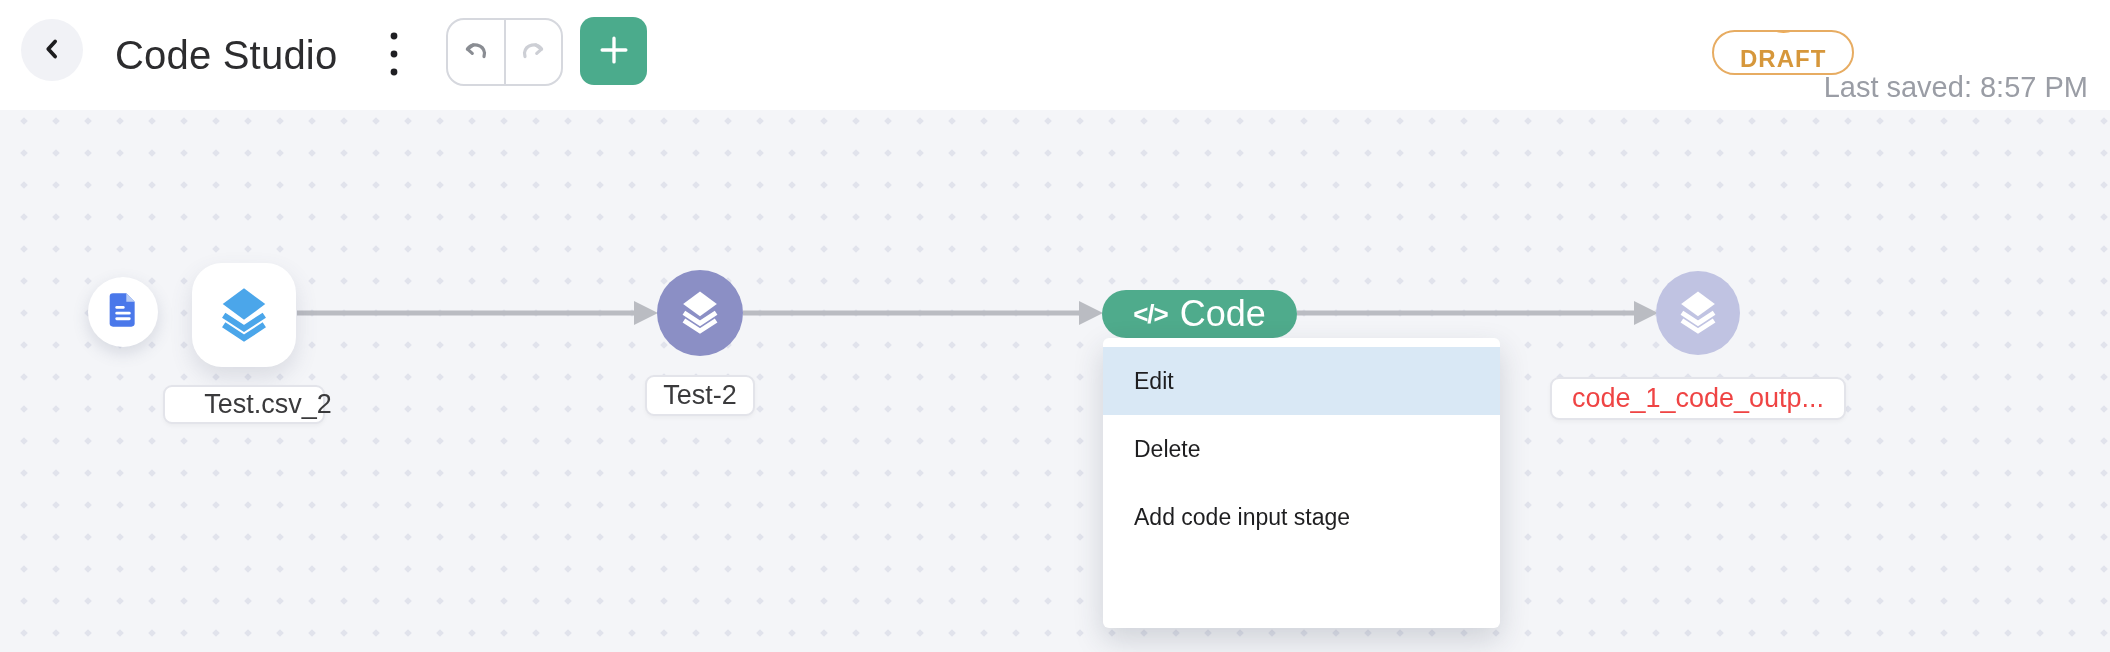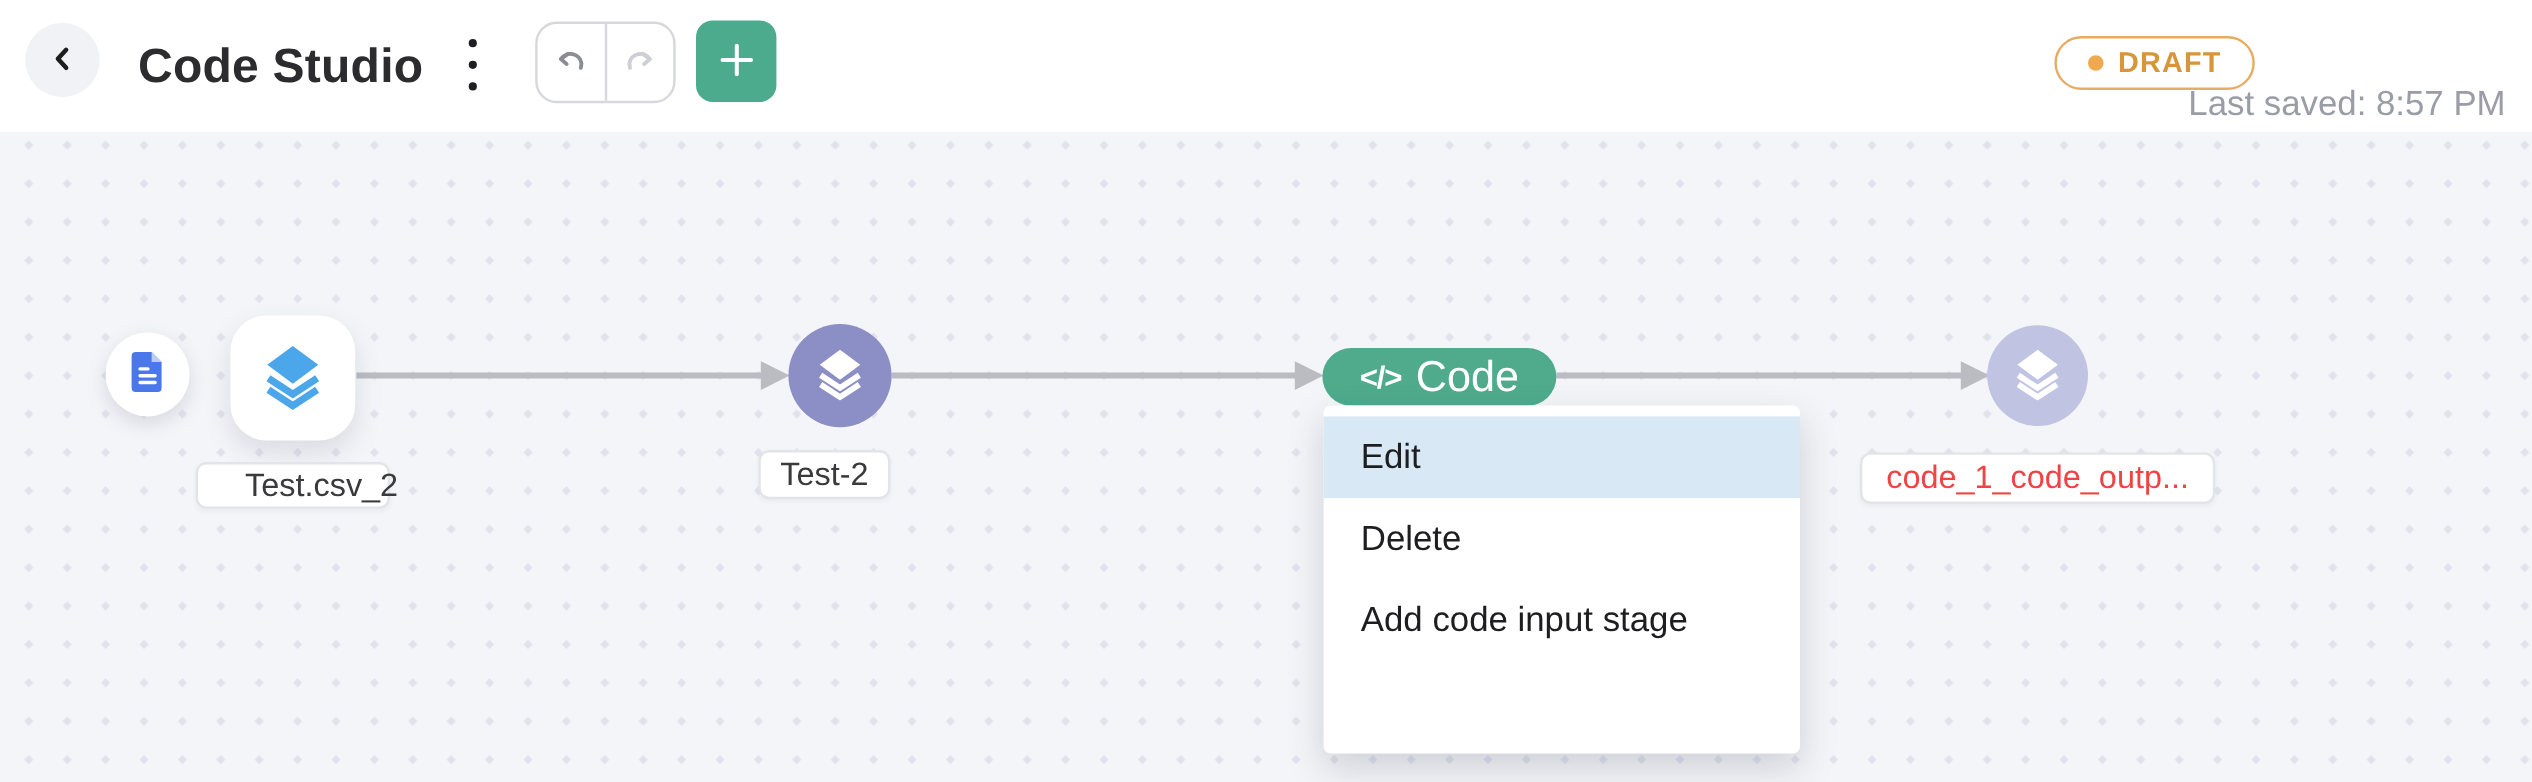--- a/index.html
+++ b/index.html
@@ -5,31 +5,31 @@
   * { margin:0; padding:0; box-sizing:border-box; }
   html,body { background:#e9eaee; }
   body { font-family:"Liberation Sans", sans-serif; }
   .app { position:relative; width:2110px; height:652px; overflow:hidden; background:#F4F5F8; }
 
   
   .header { position:absolute; left:0; top:0; width:2110px; height:110px; background:#ffffff; }
   .back-btn { position:absolute; left:21px; top:19px; width:62px; height:62px; border-radius:50%;
               background:#F1F2F6; border:none; display:flex; align-items:center; justify-content:center; cursor:pointer; }
   .title { position:absolute; left:115px; top:0; height:110px; display:flex; align-items:center;
-           font-size:40px; font-weight:700; color:#2c2c2e; letter-spacing:0.2px; }
+           font-size:40px; font-weight:400; color:#2c2c2e; letter-spacing:0.2px; }
   .kebab-btn { position:absolute; left:377px; top:26px; width:34px; height:58px; background:none; border:none;
                display:flex; align-items:center; justify-content:center; cursor:pointer; }
   .undo-redo { position:absolute; left:446px; top:18px; width:117px; height:68px;
                border:2px solid #D6D8DE; border-radius:18px; display:flex; overflow:hidden; background:#fff; }
   .undo-redo button { flex:1; background:none; border:none; display:flex; align-items:center; justify-content:center; cursor:pointer; }
   .undo-redo button:first-child { border-right:2px solid #D6D8DE; }
   .add-btn { position:absolute; left:580px; top:17px; width:67px; height:68px; border:none; border-radius:14px;
              background:#4BAB8C; display:flex; align-items:center; justify-content:center; cursor:pointer; }
   .draft-badge { position:absolute; left:1712px; top:30px; height:45px; padding:0 26px;
-                 border:2px solid #E7AC62; border-radius:23px; display:flex; align-items:center; gap:12px; }
+                 border:2px solid #E7AC62; border-radius:23px; display:flex; align-items:center; gap:12px;flex-direction:column; }
   .draft-dot { width:13px; height:13px; border-radius:50%; background:#F0A94E; }
   .draft-label { font-size:24px; font-weight:600; color:#D6973B; letter-spacing:1px; }
   .last-saved { position:absolute; right:22px; top:0; height:110px; display:flex; align-items:center;
                 font-size:29px; color:#9A9DA5;margin-top:32px; }
 
   
   .canvas { position:absolute; left:0; top:110px; width:2110px; height:542px; background:#F4F5F8; }
   .layer-svg { position:absolute; left:0; top:0; }
 
   .file-badge { position:absolute; left:88px; top:167px; width:70px; height:70px; border-radius:50%;
@@ -39,33 +39,33 @@
                  background:#ffffff; box-shadow:0 10px 22px rgba(80,90,120,0.16);
                  display:flex; align-items:center; justify-content:center; cursor:pointer; }
   .node-circle { position:absolute; border-radius:50%; display:flex; align-items:center; justify-content:center; cursor:pointer; }
   .node-circle.stage  { left:657px; top:160px; width:86px; height:86px; background:#8B8FC5; }
   .node-circle.output { left:1656px; top:161px; width:84px; height:84px; background:#C0C3E2; }
 
   .node-label { position:absolute; background:#ffffff; border:2px solid #E3E4EA; border-radius:9px;
                 box-shadow:0 2px 4px rgba(0,0,0,0.04); display:flex; align-items:center; justify-content:center;
                 font-size:27px; color:#3a3a3c; white-space:nowrap; }
   .label-source { left:163px; top:275px; width:162px; height:39px;padding-left:48px; }
-  .label-stage  { left:632px; top:265px; width:110px; height:41px; }
+  .label-stage  { left:645px; top:265px; width:110px; height:41px; }
   .label-output { left:1550px; top:267px; width:296px; height:43px; color:#ef4444; }
 
   .code-pill { position:absolute; left:1102px; top:180px; width:195px; height:48px; border:none; border-radius:24px;
                background:#4FAB8C; color:#ffffff; display:flex; align-items:center; justify-content:center; gap:12px;
                cursor:pointer; }
   .code-glyph { font-size:26px; font-weight:700; letter-spacing:-1px; }
   .code-label { font-size:36px; font-weight:400; }
 
   .context-menu { position:absolute; left:1103px; top:228px; width:397px; height:290px; background:#ffffff;
                   border-radius:6px; box-shadow:0 12px 30px rgba(40,50,70,0.18); padding-top:9px; }
   .menu-item { height:68px; display:flex; align-items:center; padding-left:31px;
-               font-size:29px; color:#1e1e20; cursor:pointer; }
+               font-size:23px; color:#1e1e20; cursor:pointer; }
   .menu-item.highlighted { background:#D9E8F5; }
 </style>
 </head>
 <body>
 
 <div class="app">
 
   <header class="header">
 
     <button class="back-btn">

